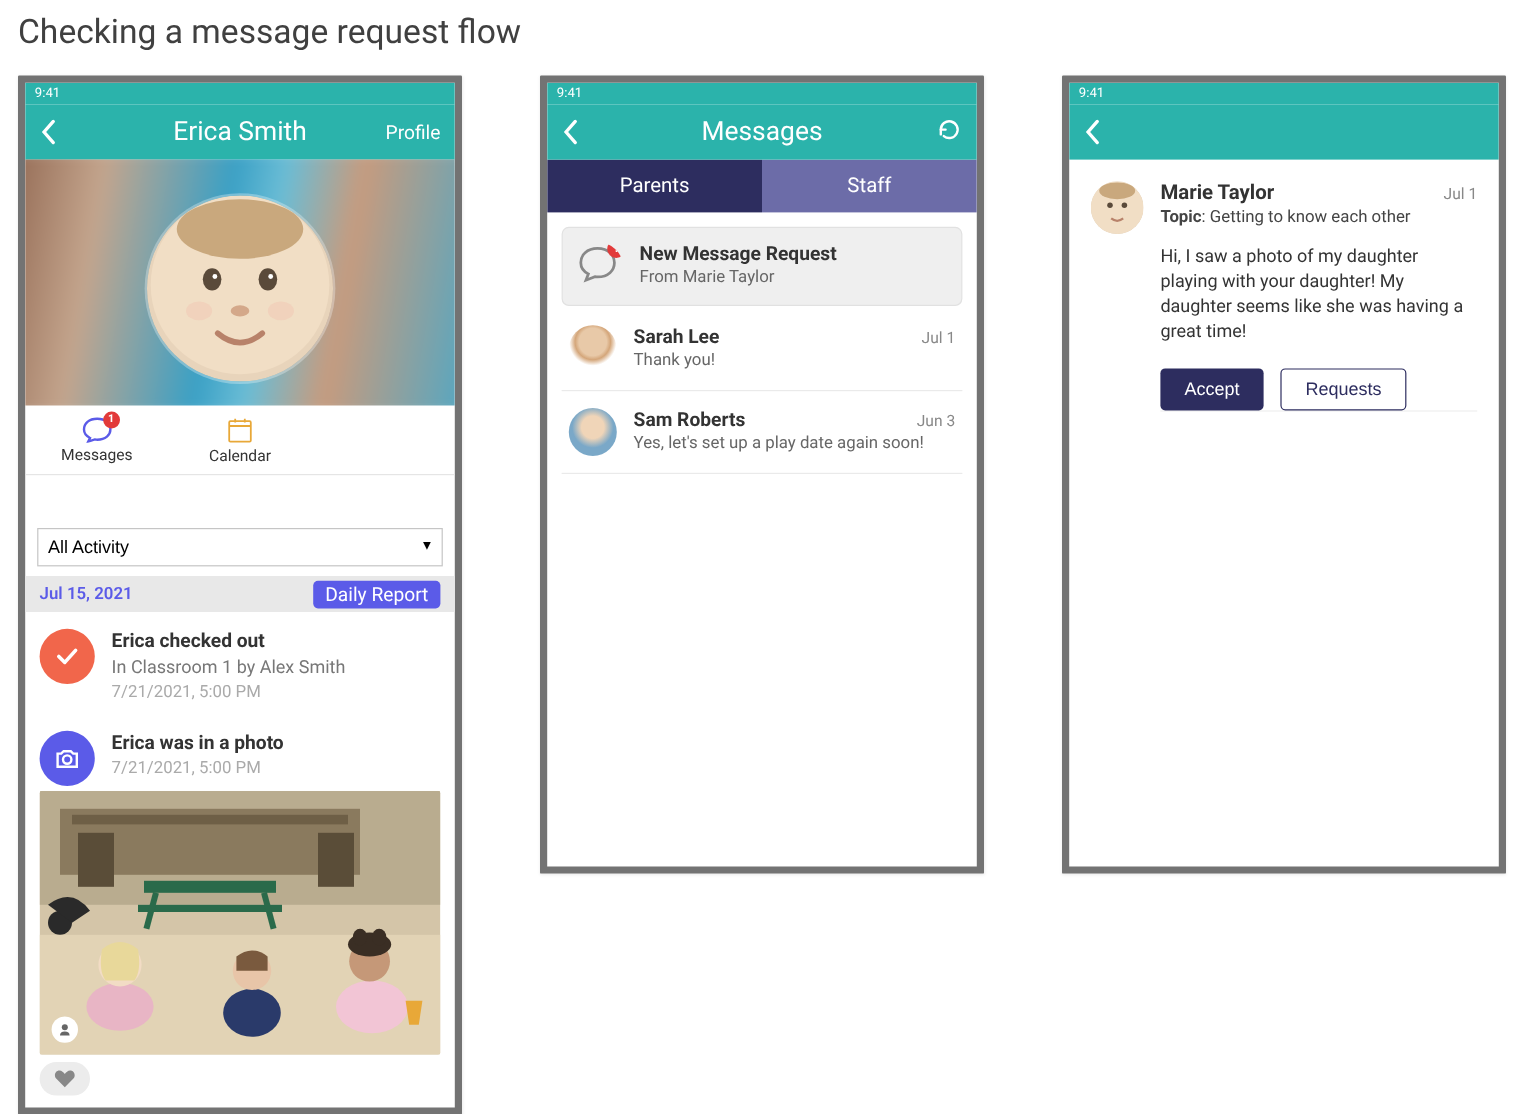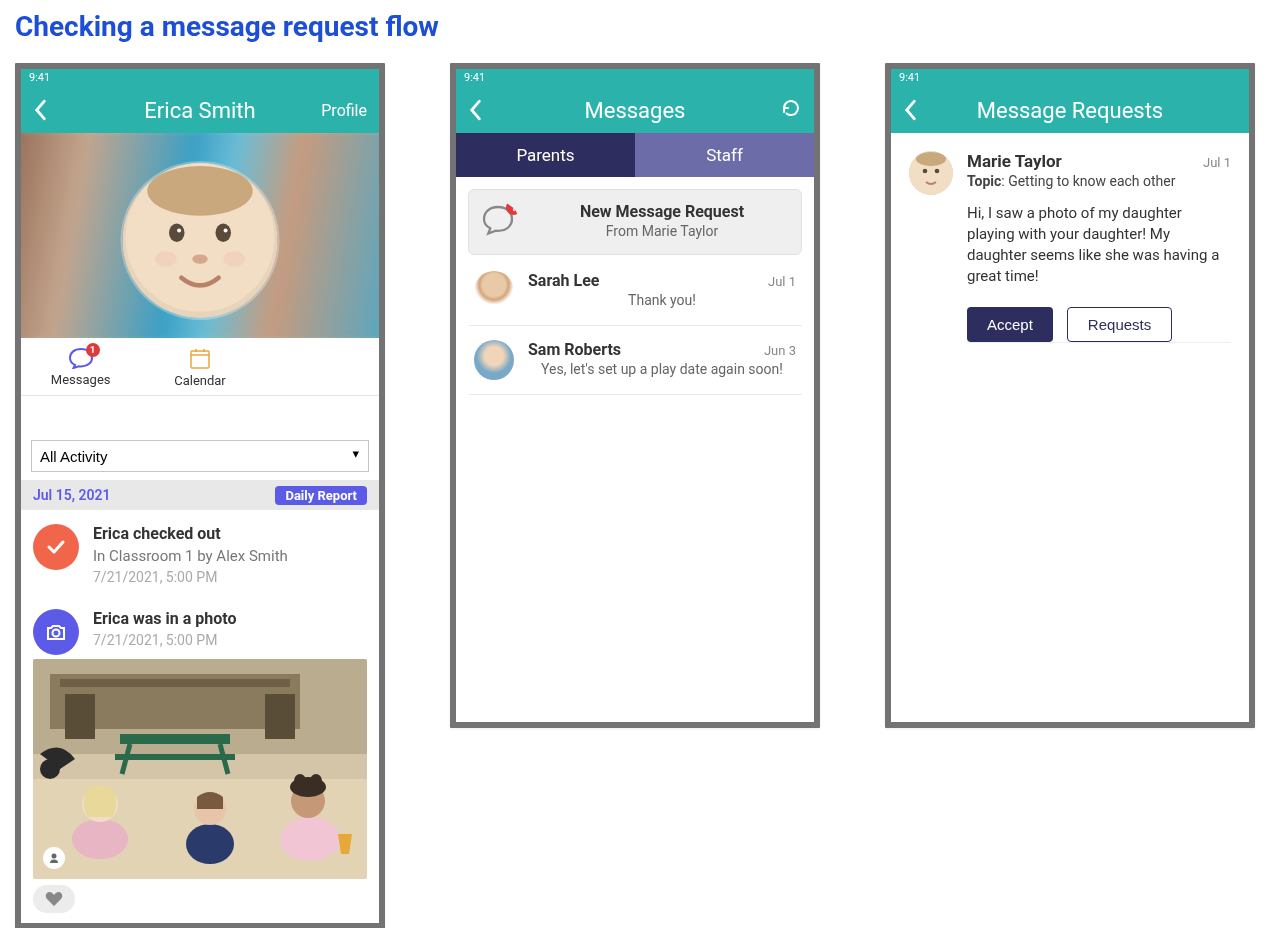--- a/index.html
+++ b/index.html
@@ -1,17 +1,17 @@
 <!DOCTYPE html>
 <html><head>
 <meta charset="utf-8">
 <style>
   * { box-sizing: border-box; margin: 0; padding: 0; }
   body { font-family: -apple-system, BlinkMacSystemFont, "Segoe UI", Roboto, sans-serif; background: #fff; padding: 10px 15px; }
-  .page-title { color: #1d4ed8; font-size: 28px; font-weight: 700; margin-bottom: 20px; }
+  .page-title { color: #404040; font-size: 28px; font-weight: 400; margin-bottom: 20px; }
   .screens { display: flex; gap: 65px; align-items: flex-start; }
   .screen { background: #fff; border: 6px solid #737373; border-radius: 1px; box-shadow: 0 1px 3px rgba(0,0,0,0.08); overflow: hidden; display: flex; flex-direction: column; }
   .screen-1 { width: 370px; }
   .screen-2 { width: 370px; height: 665px; }
   .screen-3 { width: 370px; height: 665px; }
 
   .status-bar { background: #2bb3ab; color: #fff; font-size: 11px; padding: 2px 8px; height: 18px; }
   .navbar { background: #2bb3ab; color: #fff; display: flex; align-items: center; height: 46px; padding: 0 12px; position: relative; }
   .navbar .title { position: absolute; left: 0; right: 0; text-align: center; font-size: 22px; font-weight: 400; }
   .navbar .left, .navbar .right { position: relative; z-index: 2; font-size: 16px; }
@@ -30,21 +30,21 @@
   .msg-icon { width: 26px; height: 22px; position: relative; }
   .msg-icon svg { width: 100%; height: 100%; }
   .badge { position: absolute; top: -4px; right: -6px; background: #e23a3a; color:#fff; font-size:9px; width:14px; height:14px; border-radius:50%; display:flex; align-items:center; justify-content:center; font-weight:700;}
   .cal-icon { width: 24px; height: 24px; }
   .filter-row { padding: 8px 10px; }
   .filter-select { width: 100%; height: 32px; border: 1px solid #c5c5c5; background: #fff; padding: 0 8px; font-size: 15px; cursor: pointer; appearance: none; position: relative; }
   .filter-wrap { position: relative; margin-top: 36px; }
   .filter-wrap::after { content: "▾"; position: absolute; right: 10px; top: 6px; font-size: 13px; pointer-events: none; }
   .date-bar { background: #e8e8e8; display:flex; align-items:center; padding: 4px 12px; height:30px;}
   .date-bar .date { color: #5b5be8; font-size: 14px; font-weight: 600; }
-  .daily-report { margin-left:auto; background: #5b5be8; color:#fff; font-size:13px; padding: 2px 10px; border-radius: 4px; cursor:pointer; font-weight: 700;}
+  .daily-report { margin-left:auto; background: #5b5be8; color:#fff; font-size:16px; padding: 2px 10px; border-radius: 4px; cursor:pointer; font-weight: 400;}
   .feed { padding: 14px 12px 10px; }
   .feed-item { display:flex; gap: 14px; margin-bottom: 24px;}
   .feed-icon { width:46px; height:46px; border-radius:50%; flex-shrink:0; display:flex; align-items:center; justify-content:center; }
   .feed-icon.check { background: #f1664b; }
   .feed-icon.photo { background: #5b5be8; }
   .feed-icon svg { width: 24px; height: 24px; }
   .feed-body .t1 { font-weight:700; font-size:16px; color:#333; margin-bottom:4px;}
   .feed-body .t2 { font-size:15px; color:#777; margin-bottom:4px;}
   .feed-body .t3 { font-size:14px; color:#aaa; }
   .photo-block { margin-top: -6px; }
@@ -59,21 +59,21 @@
   .seg-tabs { display:flex; height:44px; }
   .seg-tab { flex:1; display:flex; align-items:center; justify-content:center; font-size:17px; color:#fff; cursor:pointer;}
   .seg-tab.staff { background: #6c6ca8; }
   .seg-tab.parents { background: #2d2d5f; }
   .msglist { padding: 12px 12px 0; }
   .msgrow { display:flex; gap:14px; padding: 14px 6px; border-bottom:1px solid #eaeaea; align-items:flex-start; cursor:pointer;}
   .msgrow.new { background:#efefef; border:1px solid #e1e1e1; border-radius:6px; padding: 12px 10px; margin-bottom: 2px;}
   .msg-ava { width:40px; height:40px; border-radius:50%; flex-shrink:0; overflow:hidden; position:relative;}
   .msg-ava.req svg { width:38px; height:38px; }
   .msg-ava .badge2 { position:absolute; top:-2px; right:-2px; background:#e23a3a; color:#fff; width:15px; height:15px; border-radius:50%; font-size:10px; display:flex; align-items:center; justify-content:center; font-weight:700;}
-  .msg-body { flex:1;text-align:center; }
+  .msg-body { flex:1; }
   .msg-top { display:flex; align-items:baseline;}
   .msg-name { font-weight:700; font-size:16px; color:#333;}
   .msg-date { margin-left:auto; font-size:13px; color:#888;}
   .msg-prev { font-size:14px; color:#666; margin-top:2px;}
   .refresh-ico { width:22px; height:22px; cursor:pointer;}
 
   
   .req-body { padding: 18px 18px; }
   .req-head { display:flex; gap:14px; }
   .req-ava { width:44px; height:44px; border-radius:50%; overflow:hidden; flex-shrink:0;}
@@ -301,21 +301,20 @@
   </div>
 
   <div class="screen screen-3">
     <div class="status-bar">9:41</div>
     <div class="navbar">
       <div class="left back-chevron">
         <svg viewBox="0 0 12 20">
             <path d="M10 2 L3 10 L10 18" stroke="#fff" stroke-width="2.5" fill="none" stroke-linecap="round"></path>
           </svg>
       </div>
-      <div class="title">Message Requests</div>
     </div>
     <div class="req-body">
       <div class="req-head">
         <div class="req-ava">
           <svg viewBox="0 0 44 44">
             <rect width="44" height="44" fill="#e4d2ba"></rect>
             <circle cx="22" cy="22" r="22" fill="#f1dec5"></circle>
             <ellipse cx="22" cy="8" rx="15" ry="7" fill="#c9a87d"></ellipse>
             <circle cx="16" cy="20" r="2.3" fill="#5a4a3a"></circle>
             <circle cx="28" cy="20" r="2.3" fill="#5a4a3a"></circle>

